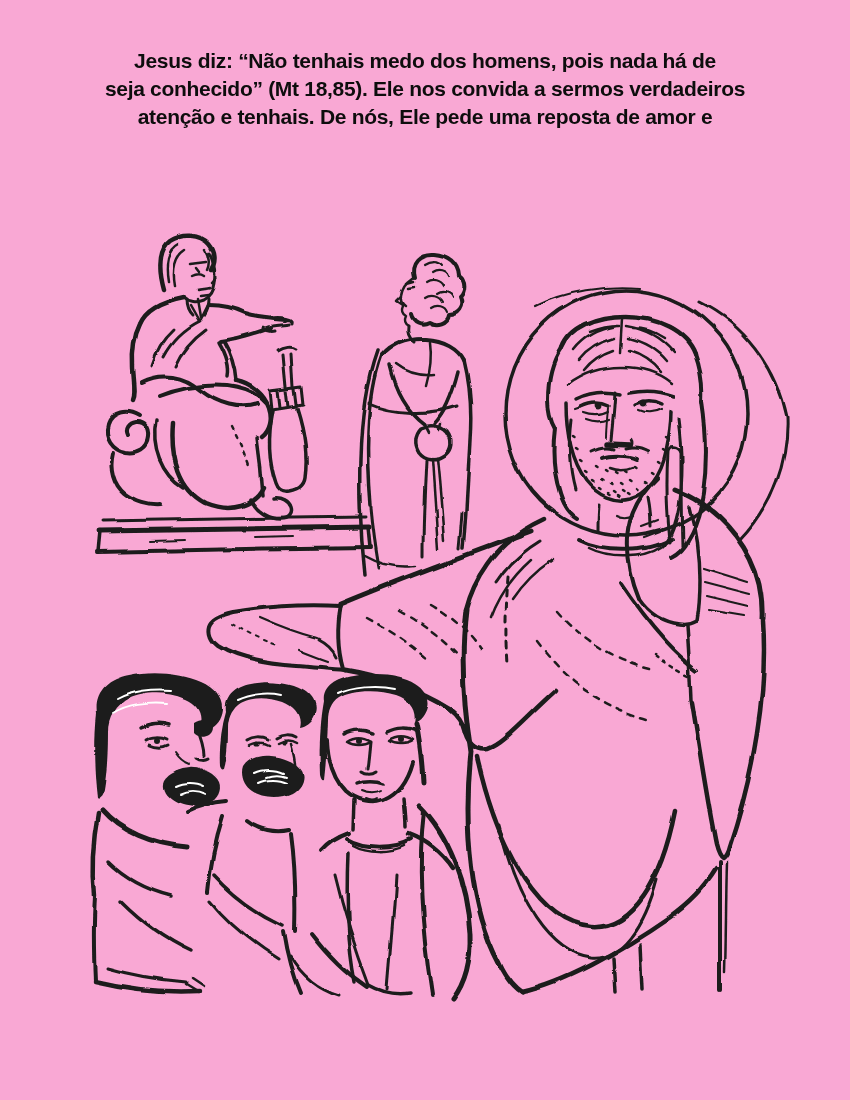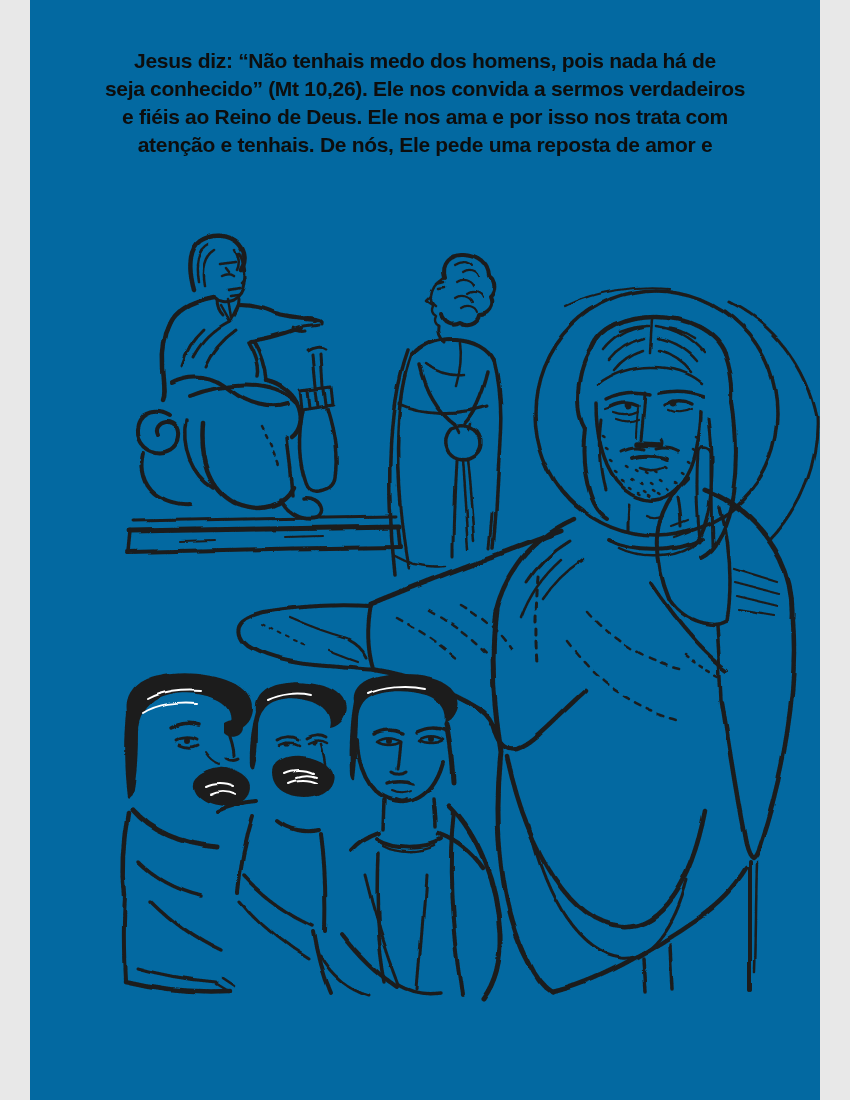--- a/index.html
+++ b/index.html
@@ -1,38 +1,37 @@
 <!DOCTYPE html>
 <html><head>
 <meta charset="utf-8">
 <style>
   html,body{margin:0;padding:0;background:#e8e8e8;}
-  .page{position:relative;width:790px;height:1100px;background:#0369a1;margin:0 auto;overflow:hidden;
+  .page{position:relative;width:850px;height:1100px;background:#f9a8d4;margin:0 auto;overflow:hidden;
         font-family:"Liberation Sans", sans-serif;}
   .intro{position:absolute;left:0;top:47px;width:100%;text-align:center;
          font-weight:bold;font-size:21px;line-height:28px;letter-spacing:-0.3px;color:#0d0d0d;}
   .intro div{white-space:nowrap;}
   .art{position:absolute;left:0;top:0;width:850px;height:1100px;}
   
   .w2{stroke-width:2;} .w22{stroke-width:2.2;} .w25{stroke-width:2.5;} .w3{stroke-width:3;}
   .w35{stroke-width:3.5;} .w4{stroke-width:4;} .w45{stroke-width:4.5;} .w5{stroke-width:5;}
   .w55{stroke-width:5.5;}
   .dash{stroke-dasharray:6 7;} .ddash{stroke-dasharray:3 6;}
   .ink{fill:#1c1c1c;stroke:none;}
   .wtex{stroke:#ffffff;stroke-width:2;fill:none;}
 </style>
 </head>
 <body>
 
 <div class="page">
 
   <div class="intro">
     <div>Jesus diz: “Não tenhais medo dos homens, pois nada há de</div>
-    <div>seja conhecido” (Mt 10,26). Ele nos convida a sermos verdadeiros</div>
-    <div>e fiéis ao Reino de Deus. Ele nos ama e por isso nos trata com</div>
+    <div>seja conhecido” (Mt 18,85). Ele nos convida a sermos verdadeiros</div>
     <div>atenção e tenhais. De nós, Ele pede uma reposta de amor e</div>
   </div>
 
   <svg class="art" viewBox="0 0 850 1100" xmlns="http://www.w3.org/2000/svg">
     <defs>
       <filter id="rough" x="-4%" y="-4%" width="108%" height="108%">
         <feTurbulence type="fractalNoise" baseFrequency="0.015" numOctaves="3" seed="7" result="n"></feTurbulence>
         <feDisplacementMap in="SourceGraphic" in2="n" scale="6" xChannelSelector="R" yChannelSelector="G"></feDisplacementMap>
       </filter>
     </defs>

